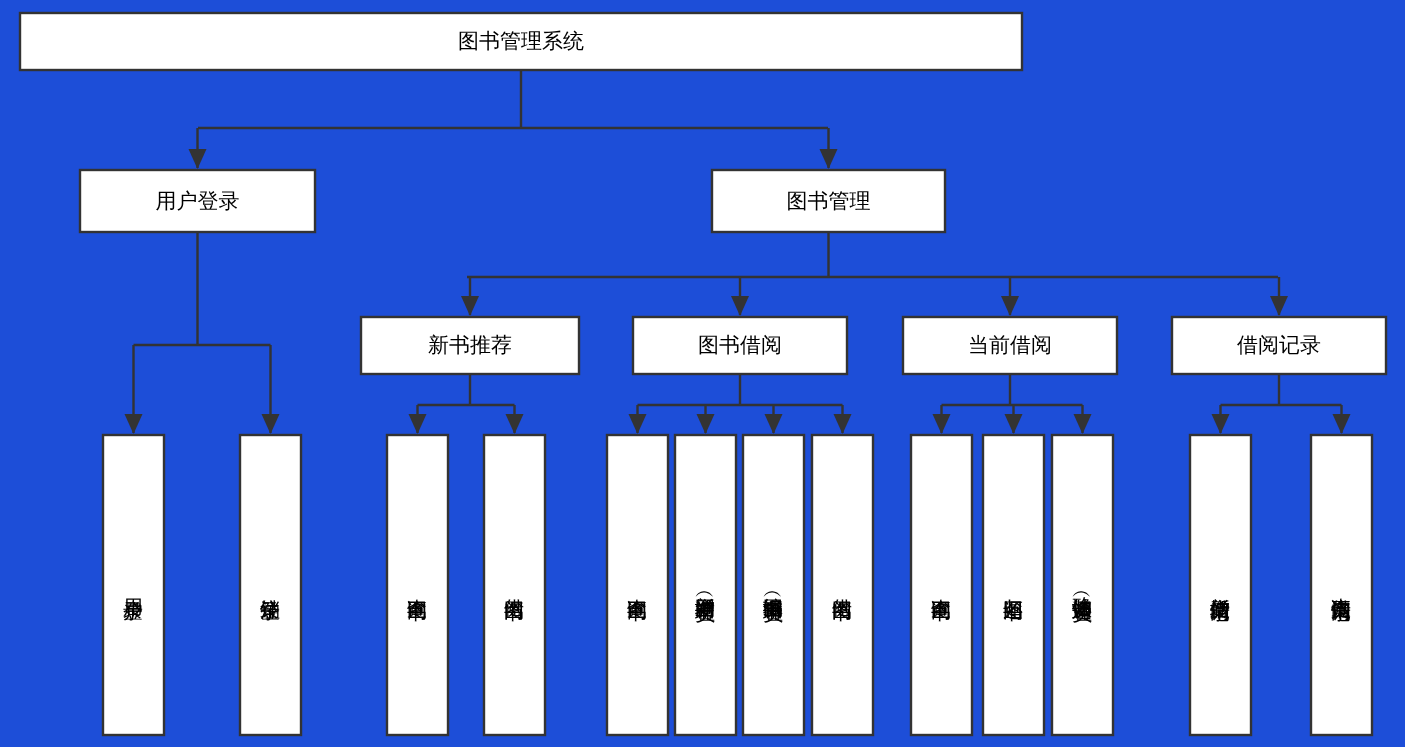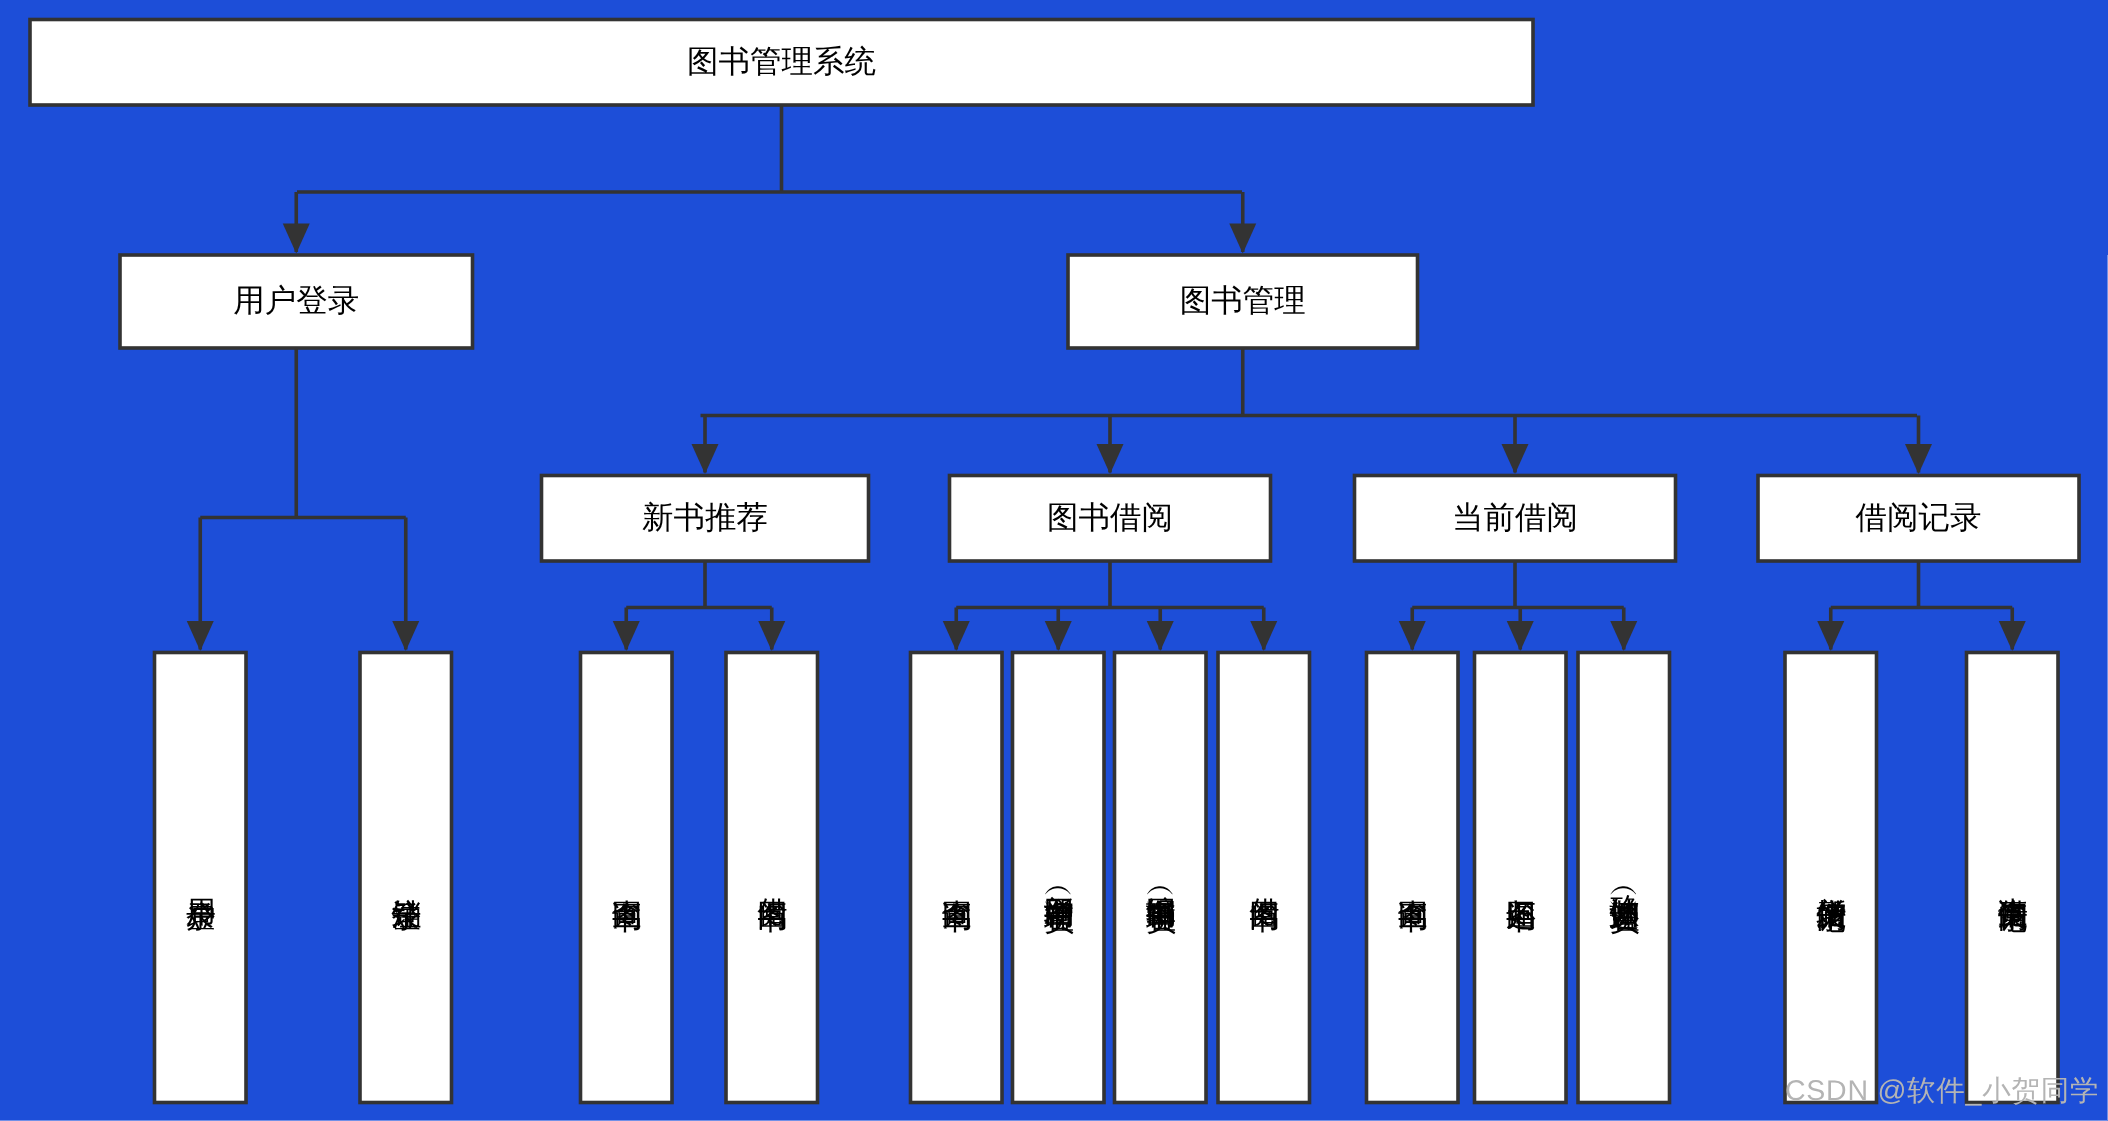--- a/index.html
+++ b/index.html
@@ -175,15 +175,14 @@
       <div class="leaf-label" style="left: 675px; top: 435px; width: 61px; height: 300px;">新增图书（管理员）</div>
       <div class="leaf-label" style="left: 743px; top: 435px; width: 61px; height: 300px;">编辑图书（管理员）</div>
       <div class="leaf-label" style="left: 812px; top: 435px; width: 61px; height: 300px;">借阅图书</div>
       <div class="leaf-label" style="left: 911px; top: 435px; width: 61px; height: 300px;">查询图书</div>
       <div class="leaf-label" style="left: 983px; top: 435px; width: 61px; height: 300px;">归还图书</div>
       <div class="leaf-label" style="left: 1052px; top: 435px; width: 61px; height: 300px;">确认归还（管理员）</div>
       <div class="leaf-label" style="left: 1190px; top: 435px; width: 61px; height: 300px;">新增借阅记录</div>
       <div class="leaf-label" style="left: 1311px; top: 435px; width: 61px; height: 300px;">查询借阅记录</div>
     </div>
 
-  <div class="watermark" style="left: 1190px; top: 714px;">CSDN @软件_小贺同学</div>
 
 </div>
 
 </body></html>

